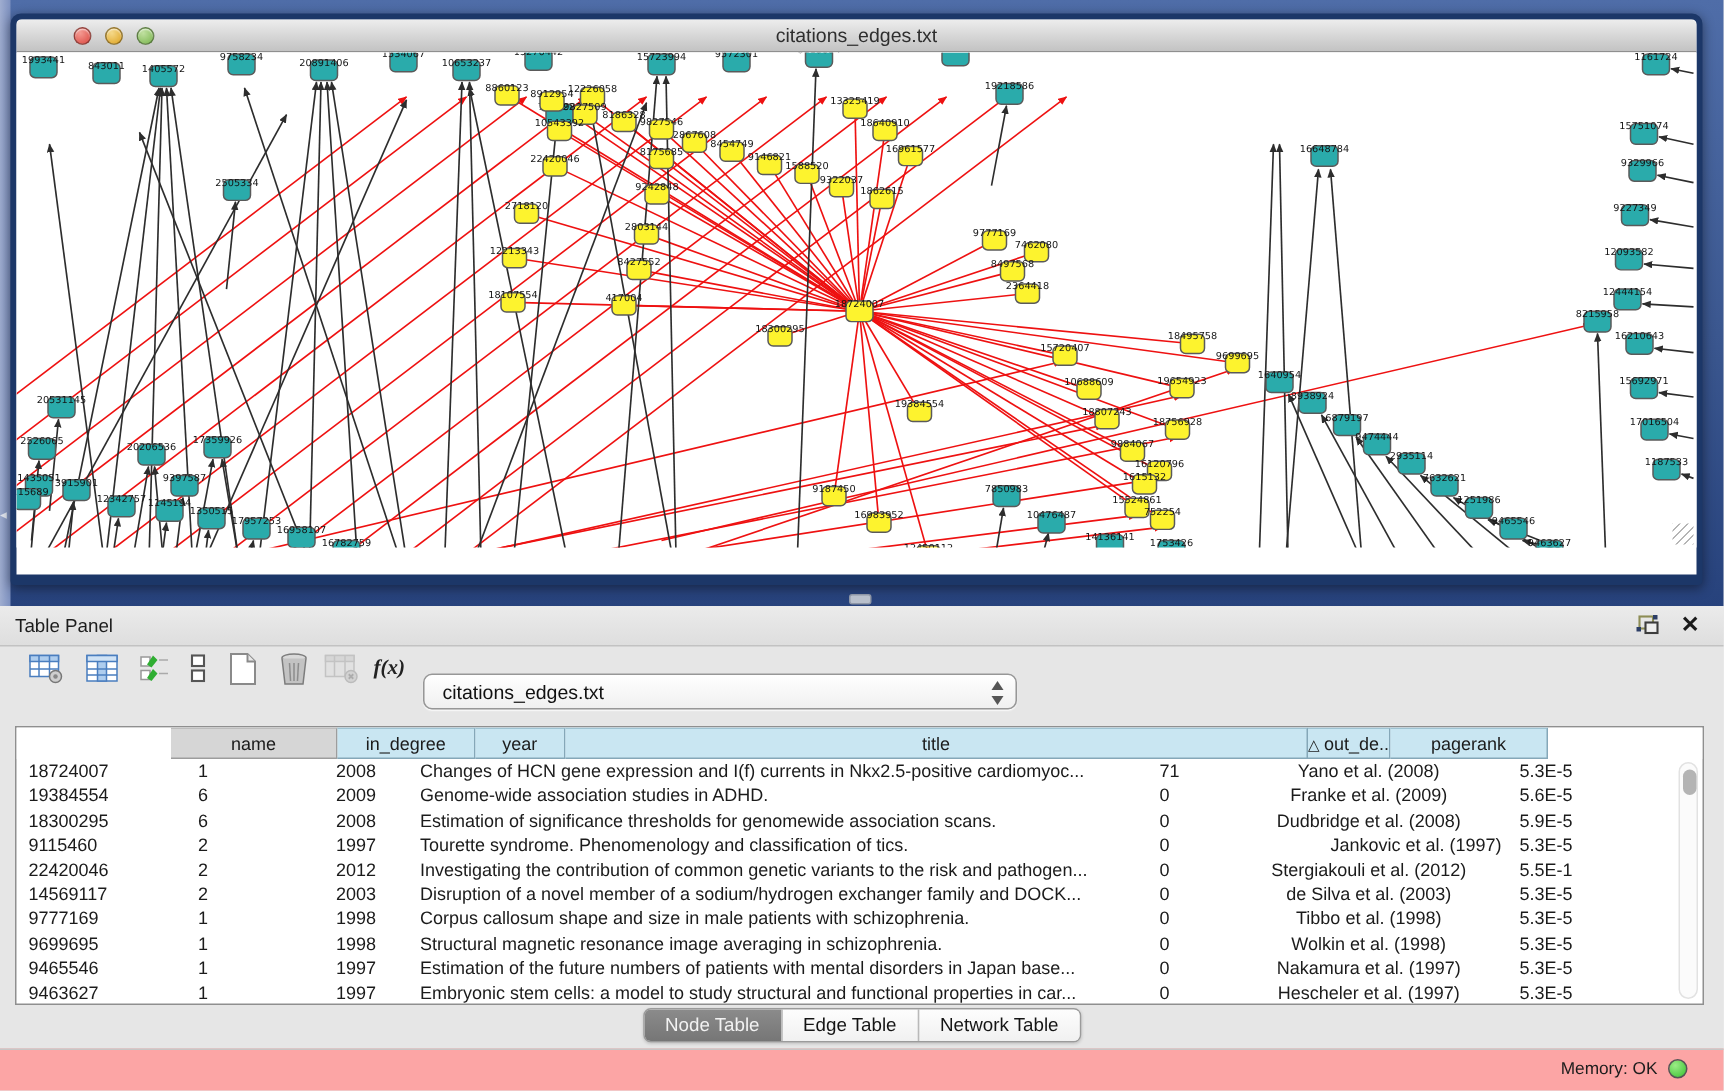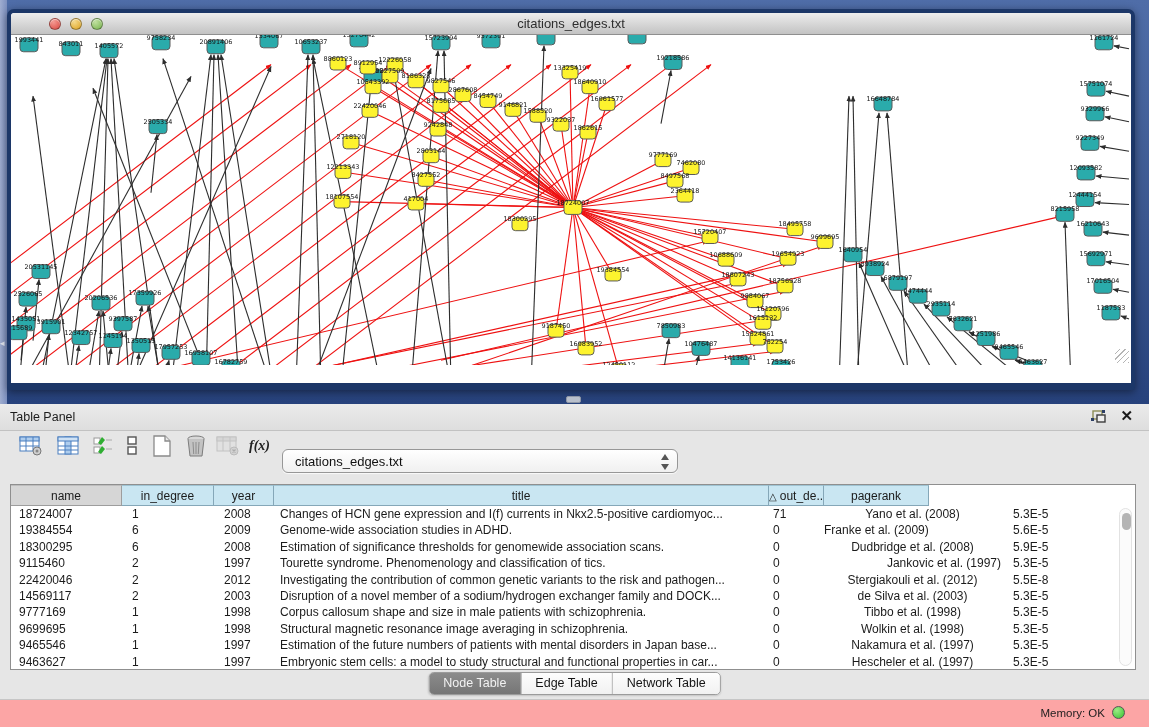--- a/index.html
+++ b/index.html
@@ -47,21 +47,21 @@
   .toolbar-icon.disabled { opacity:.45; }
   .fx-label { font-size:14px; font-family:"Liberation Serif", serif; font-style:italic; font-weight:bold; color:#222; }
   .table-select { position:absolute; left:282px; top:45px; width:396px; height:24px;
     background:linear-gradient(180deg,#ffffff,#f0f0f0); border:1px solid #979797;
     border-radius:6px; box-shadow:0 1px 1px rgba(255,255,255,.8); }
   .table-select .sel-text { position:absolute; left:12px; top:4px; font-size:13px; color:#111; }
   .sel-arrows { position:absolute; right:7px; top:3px; width:10px; height:18px; }
 
   .table-wrap { position:absolute; left:10px; top:80px; width:1126px; height:186px;
     background:#fff; border:1px solid #8f8f8f; overflow:hidden; }
-  .thead { display:flex; height:21px; background:#fff; }
+  .thead { display:flex; height:21px; background:#fff;justify-content:center; }
   .th { height:21px; font-size:12px; color:#1b1b1b; text-align:center; line-height:20px;
     background:#c9e6f2; border-right:1px solid #85a7b8; border-bottom:1px solid #85a7b8;
     border-top:1px solid #9fc3d2; overflow:hidden; white-space:nowrap; flex:none; }
   .th.sel { background:#d6d6d6; border-right:1px solid #9d9d9d; border-bottom:1px solid #9d9d9d; border-top:1px solid #bdbdbd; }
   .th .sort { font-size:10px; margin-right:3px; }
   .tbody { position:relative; }
   .tr { display:flex; height:16.4px; }
   .td { font-size:12px; color:#1b1b1b; line-height:16px; white-space:nowrap;
     overflow:hidden; flex:none; }
   .vscroll { position:absolute; top:23px; right:3px; width:13px; bottom:3px;
@@ -584,21 +584,21 @@
           <div class="td" style="width: 55px; padding-left: 4px;">71</div>
           <div class="td" style="width: 177px; text-align: center;">Yano et al. (2008)</div>
           <div class="td" style="width: 105px; padding-left: 12px;">5.3E-5</div>
         </div>
         <div class="tr">
           <div class="td" style="width: 111px; padding-left: 8px;">19384554</div>
           <div class="td" style="width: 92px; padding-left: 10px;">6</div>
           <div class="td" style="width: 60px; padding-left: 10px;">2009</div>
           <div class="td" style="width: 495px; padding-left: 6px;">Genome-wide association studies in ADHD.</div>
           <div class="td" style="width: 55px; padding-left: 4px;">0</div>
-          <div class="td" style="width: 177px; ">Franke et al. (2009)</div>
+          <div class="td" style="width: 177px; text-align: center;">Franke et al. (2009)</div>
           <div class="td" style="width: 105px; padding-left: 12px;">5.6E-5</div>
         </div>
         <div class="tr">
           <div class="td" style="width: 111px; padding-left: 8px;">18300295</div>
           <div class="td" style="width: 92px; padding-left: 10px;">6</div>
           <div class="td" style="width: 60px; padding-left: 10px;">2008</div>
           <div class="td" style="width: 495px; padding-left: 6px;">Estimation of significance thresholds for genomewide association scans.</div>
           <div class="td" style="width: 55px; padding-left: 4px;">0</div>
           <div class="td" style="width: 177px; text-align: center;">Dudbridge et al. (2008)</div>
           <div class="td" style="width: 105px; padding-left: 12px;">5.9E-5</div>
@@ -612,21 +612,21 @@
           <div class="td" style="width: 177px; text-align: right;">Jankovic et al. (1997)</div>
           <div class="td" style="width: 105px; padding-left: 12px;">5.3E-5</div>
         </div>
         <div class="tr">
           <div class="td" style="width: 111px; padding-left: 8px;">22420046</div>
           <div class="td" style="width: 92px; padding-left: 10px;">2</div>
           <div class="td" style="width: 60px; padding-left: 10px;">2012</div>
           <div class="td" style="width: 495px; padding-left: 6px;">Investigating the contribution of common genetic variants to the risk and pathogen...</div>
           <div class="td" style="width: 55px; padding-left: 4px;">0</div>
           <div class="td" style="width: 177px; text-align: center;">Stergiakouli et al. (2012)</div>
-          <div class="td" style="width: 105px; padding-left: 12px;">5.5E-8</div>
+          <div class="td" style="width: 105px; padding-left: 12px;">5.5E-1</div>
         </div>
         <div class="tr">
           <div class="td" style="width: 111px; padding-left: 8px;">14569117</div>
           <div class="td" style="width: 92px; padding-left: 10px;">2</div>
           <div class="td" style="width: 60px; padding-left: 10px;">2003</div>
           <div class="td" style="width: 495px; padding-left: 6px;">Disruption of a novel member of a sodium/hydrogen exchanger family and DOCK...</div>
           <div class="td" style="width: 55px; padding-left: 4px;">0</div>
           <div class="td" style="width: 177px; text-align: center;">de Silva et al. (2003)</div>
           <div class="td" style="width: 105px; padding-left: 12px;">5.3E-5</div>
         </div>

